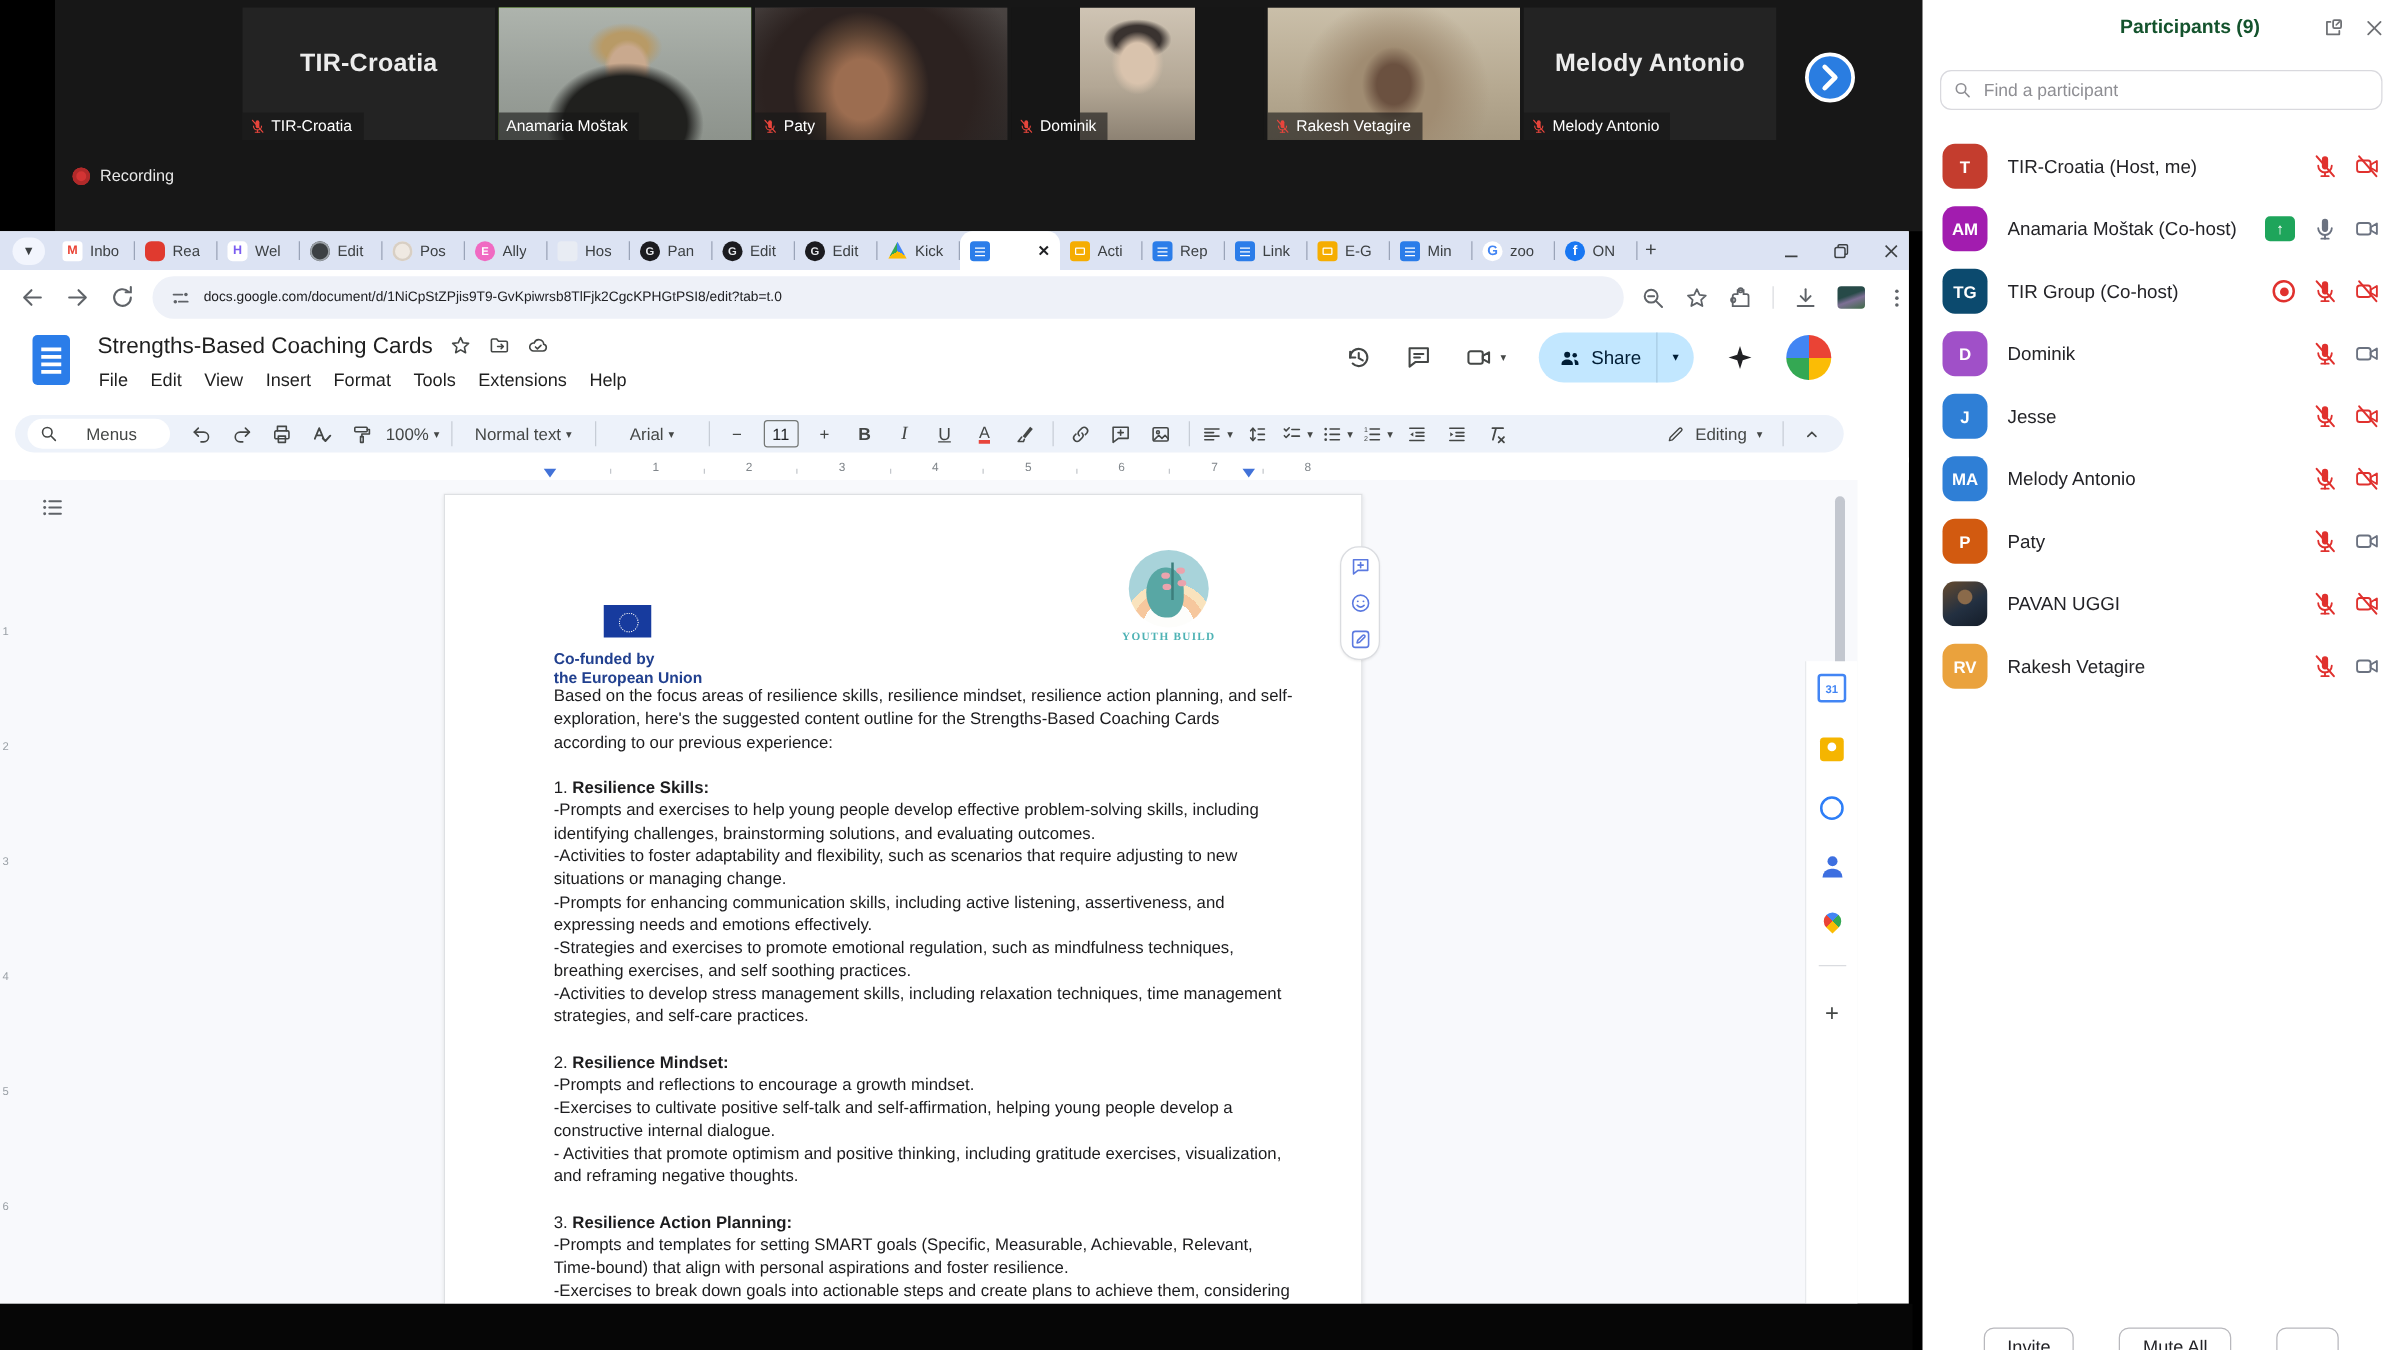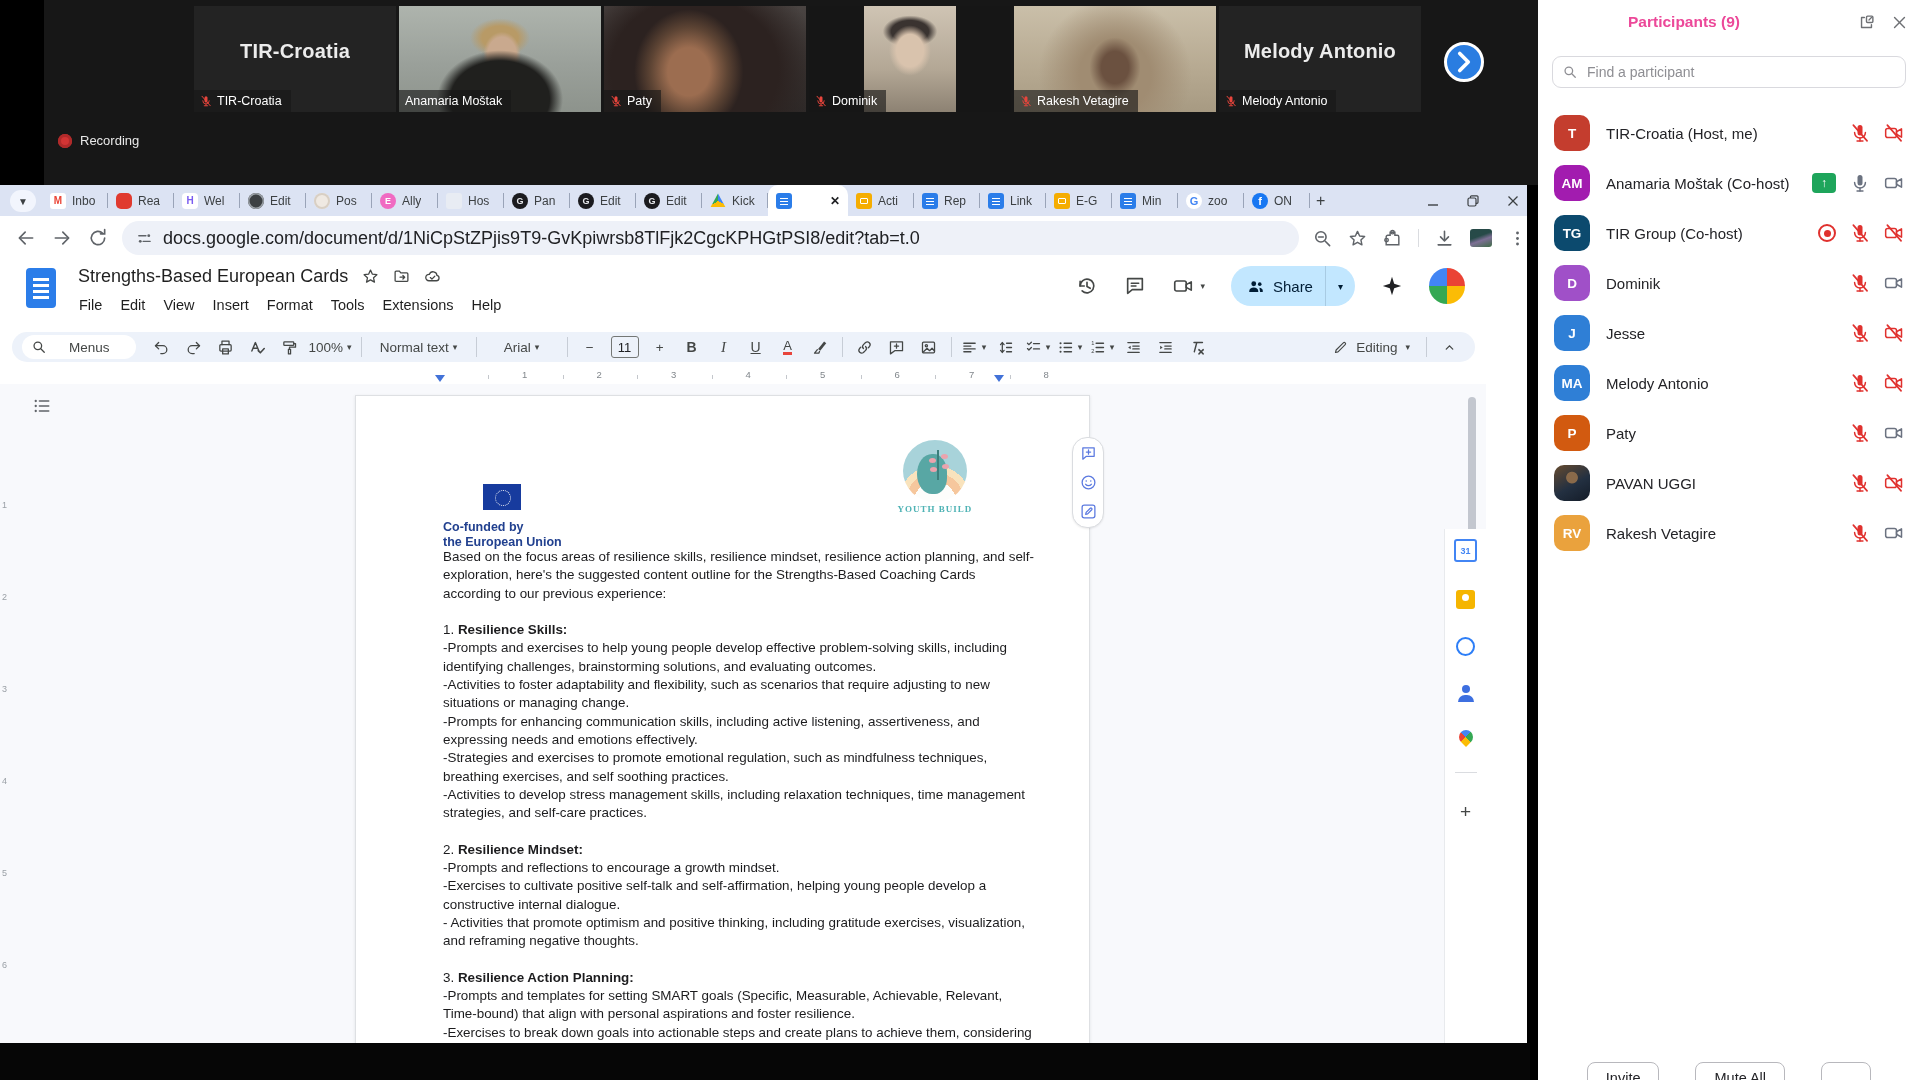--- a/index.html
+++ b/index.html
@@ -75,21 +75,21 @@
                    box-shadow:0 3px 0 #fff,0 6px 0 #fff;}
   .fav-slides{background:#f5ad01;border-radius:3px;position:relative;}
   .fav-slides:before{content:"";position:absolute;left:4px;right:4px;top:5px;bottom:5px;border:1.6px solid #fff;border-radius:1px;}
   .fav-google{background:#fff;color:#4285f4;border-radius:50%;font-size:11px;}
   .fav-facebook{background:#1877f2;border-radius:50%;font-size:11px;}
 
   .urlbar{position:absolute;left:0;top:31px;width:100%;height:44px;background:#fff;display:flex;align-items:center;}
   .nav-ic{color:#5f6368;width:20px;height:20px;margin-left:16px;}
   .omnibox{margin-left:14px;width:1150px;height:34px;border-radius:17px;background:#eef1f8;
            display:flex;align-items:center;padding:0 14px;gap:10px;}
-  .omnibox .url{font-size:18px;color:#202124;white-space:nowrap;}
+  .omnibox .url{font-size:11px;color:#202124;white-space:nowrap;}
   .url-actions{display:flex;align-items:center;gap:16px;margin-left:14px;color:#5f6368;}
   .url-actions .icn{width:19px;height:19px;}
   .vdiv{width:1px;height:18px;background:#dadce0;}
   .ext-avatar{width:22px;height:18px;border-radius:3px;background:linear-gradient(160deg,#274a48 40%,#7d6f95 60%,#3e6b46);}
 
   
   .docs-chrome{position:absolute;left:0;top:75px;width:100%;height:110px;background:#fff;}
   .docs-file-icon{position:absolute;left:26px;top:8px;width:30px;height:40px;border-radius:4px;background:#2b7de9;}
   .docs-file-icon:before{content:"";position:absolute;left:7px;right:7px;top:10px;height:2.5px;background:#fff;
         box-shadow:0 6px 0 #fff,0 12px 0 #fff,0 18px 0 #fff;}
@@ -172,21 +172,21 @@
   .ss-contacts:after{content:"";position:absolute;left:1px;bottom:0;width:16px;height:7px;border-radius:8px 8px 0 0;background:#3d6fe0;}
   .ss-maps{width:14px;height:14px;border-radius:50% 50% 50% 0;transform:rotate(-45deg);
            background:conic-gradient(#4285f4 0 25%,#34a853 25% 50%,#fbbc05 50% 75%,#ea4335 75%);}
   .ss-plus{font-size:19px;color:#444746;}
 
   .bottom-black{position:absolute;left:0;top:1043px;width:1530px;height:37px;background:#060606;}
 
   
   .ppanel{left:1538px;top:0;width:382px;height:1080px;background:#fff;}
   .ppanel-header{position:absolute;left:0;top:0;width:100%;height:44px;display:flex;align-items:center;}
-  .ppanel-title{position:absolute;left:90px;width:180px;text-align:left;font-weight:bold;font-size:15.5px;color:#ec4899;}
+  .ppanel-title{position:absolute;left:90px;width:180px;text-align:right;font-weight:bold;font-size:15.5px;color:#14532d;}
   .ppanel-hicons{position:absolute;right:12px;display:flex;gap:16px;color:#6e7074;}
   .ppanel-hicons .icn{width:17px;height:17px;}
   .psearch{position:absolute;left:14px;top:56px;width:354px;height:32px;border:1px solid #d9d9de;border-radius:9px;
            display:flex;align-items:center;gap:8px;padding:0 10px;box-sizing:border-box;}
   .psearch input{border:none;outline:none;font-size:14px;color:#1a1a1e;width:100%;
                  font-family:"Liberation Sans",sans-serif;}
   .psearch input::placeholder{color:#8e8e93;}
   .psearch .icn{width:14px;height:14px;color:#8e8e93;flex:none;}
   .plist{position:absolute;left:0;top:108px;width:100%;}
   .prow{height:50px;display:flex;align-items:center;padding:0 16px;gap:16px;}
@@ -481,21 +481,21 @@
               <circle cx="12" cy="12" r="1.8"></circle>
               <circle cx="12" cy="19" r="1.8"></circle>
             </svg>
           </span>
       </div>
     </div>
 
     <div class="docs-chrome">
       <div class="docs-file-icon"></div>
       <div class="doc-title-row">
-        <span class="doc-title">Strengths-Based European Cards</span>
+        <span class="doc-title">Strengths-Based Coaching Cards</span>
         <span class="icn title-ic">
           <svg viewBox="0 0 24 24" fill="none" stroke="currentColor" stroke-width="1.8" stroke-linejoin="round">
               <path d="M12 3l2.7 5.8 6.3.7-4.7 4.3 1.3 6.2-5.6-3.2-5.6 3.2 1.3-6.2L3 9.5l6.3-.7z"></path>
             </svg>
           </span>
         <span class="icn title-ic">
           <svg viewBox="0 0 24 24" fill="none" stroke="currentColor" stroke-width="1.8">
               <path d="M3 6a1.5 1.5 0 0 1 1.5-1.5H9l2 2.5h8.5A1.5 1.5 0 0 1 21 8.5v9a1.5 1.5 0 0 1-1.5 1.5h-15A1.5 1.5 0 0 1 3 17.5z"></path>
               <path d="M10 13h6M14 10.5L16.5 13 14 15.5" stroke-linecap="round" stroke-linejoin="round"></path>
             </svg>

